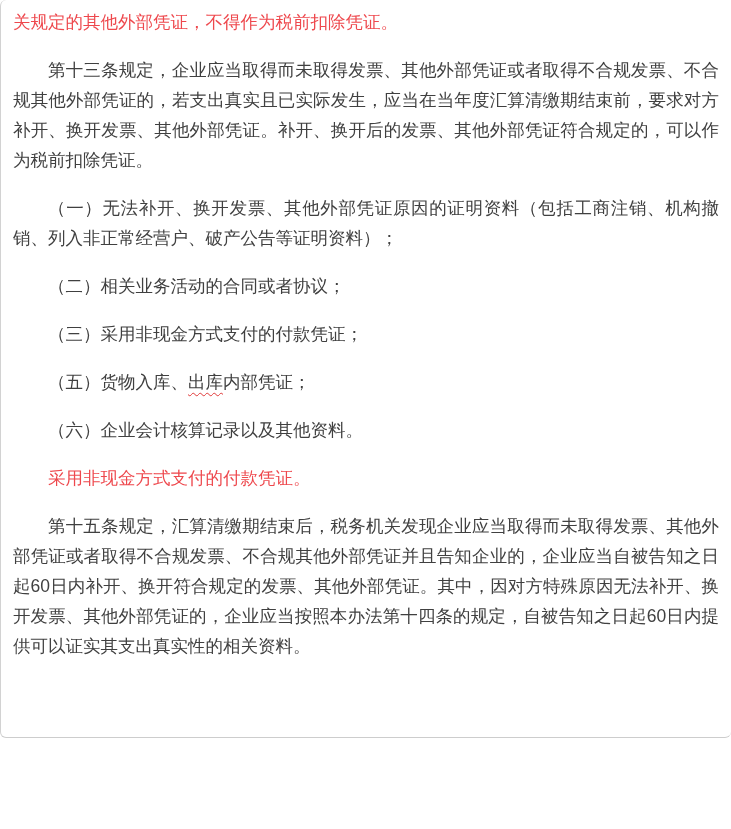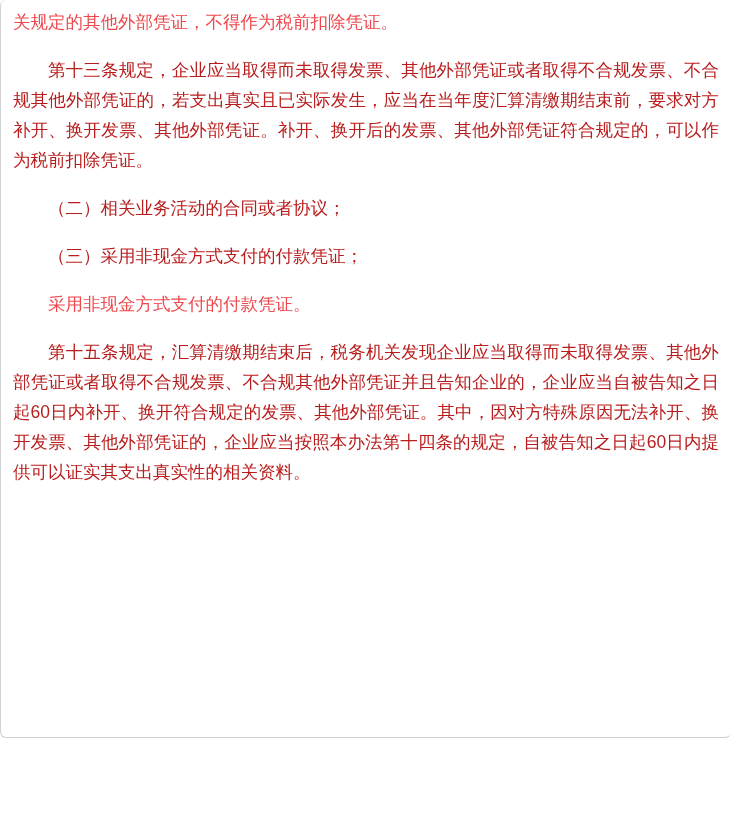--- a/index.html
+++ b/index.html
@@ -20,21 +20,21 @@
     border-bottom: 1px solid #cdcdcd;
     padding: 7px 12px 0 12px;
     overflow: hidden;
     background: #ffffff;
     border-radius: 6px;
   }
   .sheet p {
     margin: 0 0 18px 0;
     font-size: 17.5px;
     line-height: 30px;
-    color: #b91c1c;
+    color: #404040;
     text-align: justify;
     text-indent: 2em;
     word-break: break-all;
   }
   .sheet p.no-indent {
     text-indent: 0;
   }
   .sheet p.red {
     color: #ee484d;
   }
@@ -48,25 +48,30 @@
 </head>
 <body>
 
 <div class="sheet">
 
   <p class="red no-indent">关规定的其他外部凭证，不得作为税前扣除凭证。</p>
 
   <p>第十三条规定，企业应当取得而未取得发票、其他外部凭证或者取得不合规发票、不合规其他外部凭证的，若支出真实且已实际发生，应当在当年度汇算清缴期结束前，要求对方补开、换开发票、其他外部凭证。补开、换开后的发票、其他外部凭证符合规定的，可以作为税前扣除凭证。</p>
 
 
+  <p>（一）无法补开、换开发票、其他外部凭证原因的证明资料（包括工商注销、机构撤销、列入非正常经营户、破产公告等证明资料）；</p>
 
   <p>（二）相关业务活动的合同或者协议；</p>
 
   <p>（三）采用非现金方式支付的付款凭证；</p>
 
 
+  <p>
+    <span>（五）货物入库、</span><span class="spell-wavy">出库</span><span>内部凭证；</span>
+  </p>
 
+  <p>（六）企业会计核算记录以及其他资料。</p>
 
   <p class="red">采用非现金方式支付的付款凭证。</p>
 
   <p>第十五条规定，汇算清缴期结束后，税务机关发现企业应当取得而未取得发票、其他外部凭证或者取得不合规发票、不合规其他外部凭证并且告知企业的，企业应当自被告知之日起60日内补开、换开符合规定的发票、其他外部凭证。其中，因对方特殊原因无法补开、换开发票、其他外部凭证的，企业应当按照本办法第十四条的规定，自被告知之日起60日内提供可以证实其支出真实性的相关资料。</p>
 
 </div>
 
 </body></html>

